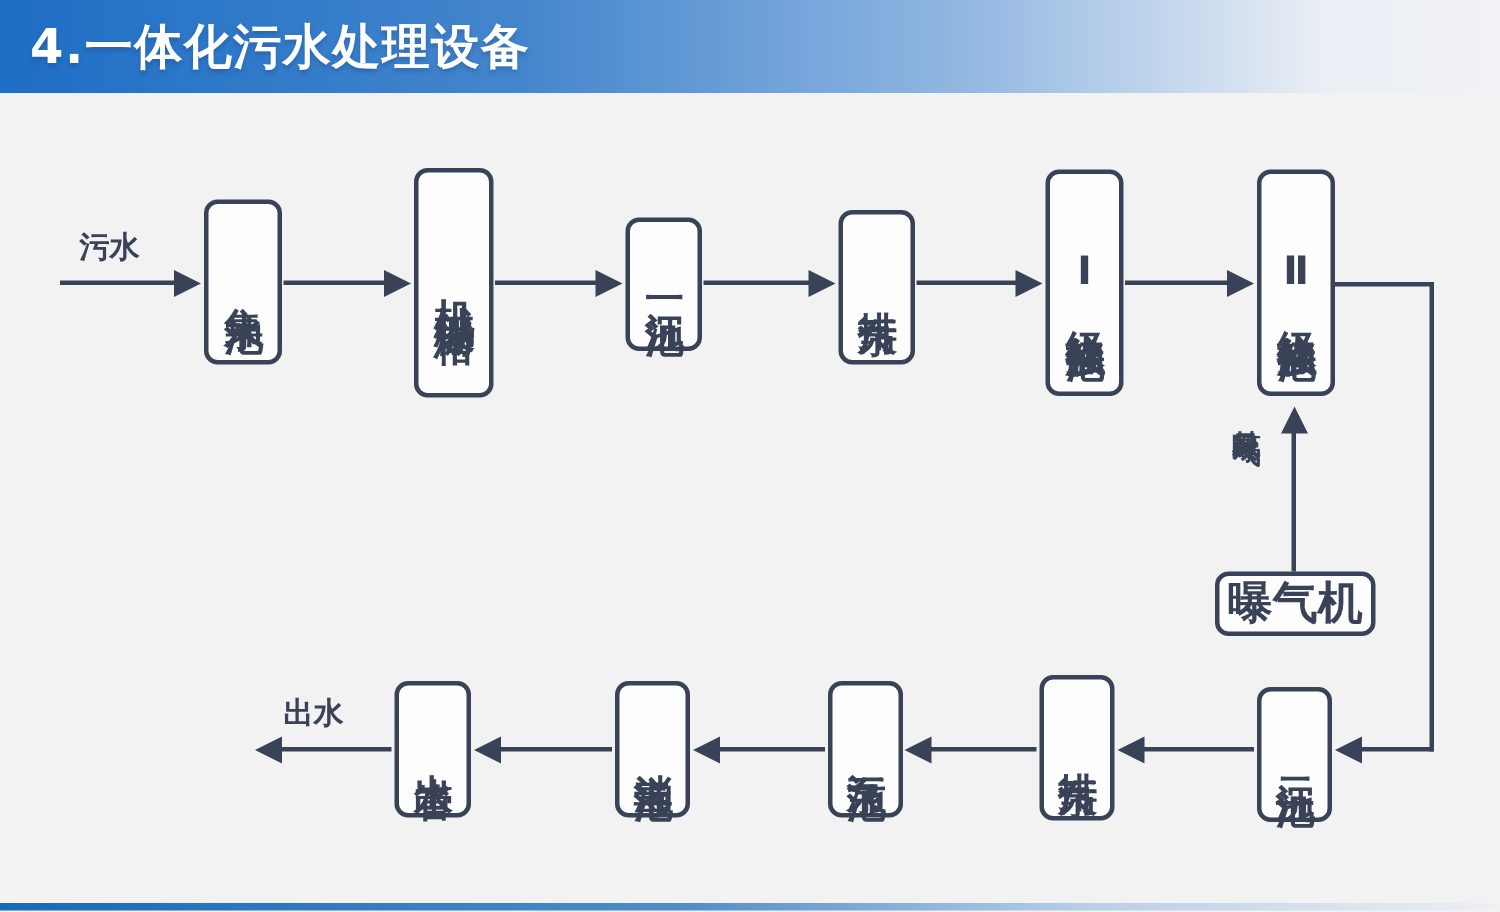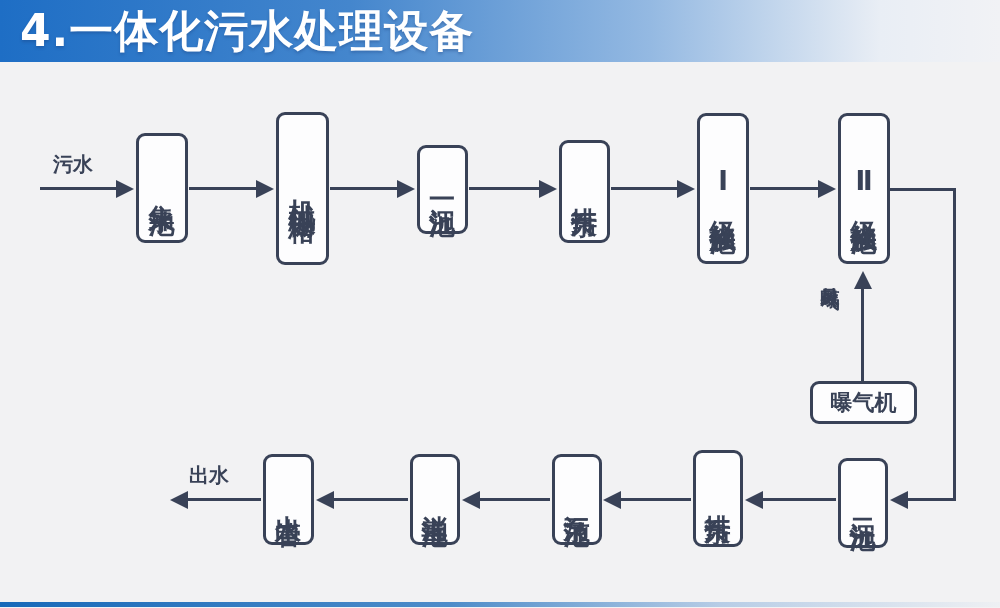--- a/index.html
+++ b/index.html
@@ -8,42 +8,42 @@
     background:#f2f2f3; overflow:hidden;
     font-family:"DejaVu Sans","Liberation Sans",sans-serif;
   }
   
   .header {
     position:absolute; left:0; top:0; width:1000px; height:62px;
     background:linear-gradient(90deg,#1e6ec5 0%,#4486cd 35%,#94b9e2 65%,#e9eef5 88%,#f1f2f5 100%);
   }
   .title {
     position:absolute; left:20px; top:0; margin:0;
-    line-height:62px; font-size:44px; font-weight:bold; color:#ffffff;
+    line-height:62px; font-size:32px; font-weight:bold; color:#ffffff;
     letter-spacing:1px; text-shadow:0 2px 3px rgba(25,60,120,0.35);
     white-space:nowrap;
   }
   
   .footer-bar {
     position:absolute; left:0; bottom:1px; width:1000px; height:5px;
     background:linear-gradient(90deg,#1769b9 0%,#4d8cc9 45%,#b7cde6 72%,#eef0f3 100%);
   }
   
   .node {
     position:absolute; box-sizing:border-box;
     background:#fdfdfe; border:3px solid #394257; border-radius:9px;
     display:flex; align-items:center; justify-content:center;
     color:#394257;
   }
   .vtext {
     writing-mode:vertical-rl; text-orientation:upright;
     font-size:26px; font-weight:600; letter-spacing:3px; line-height:1;
   }
   .vtext.roomy { font-size:27px; letter-spacing:6px; }
-  .htext { font-size:22px; font-weight:600; line-height:1; }
+  .htext { font-size:30px; font-weight:600; line-height:1; }
   
   .lbl {
     position:absolute; color:#394257; font-size:20px; font-weight:600;
     text-align:center; line-height:1.1; white-space:nowrap;
   }
   .vlbl {
     position:absolute; color:#394257; font-size:19px; font-weight:600;
     writing-mode:vertical-rl; text-orientation:upright; letter-spacing:2px; line-height:1;
   }
   

